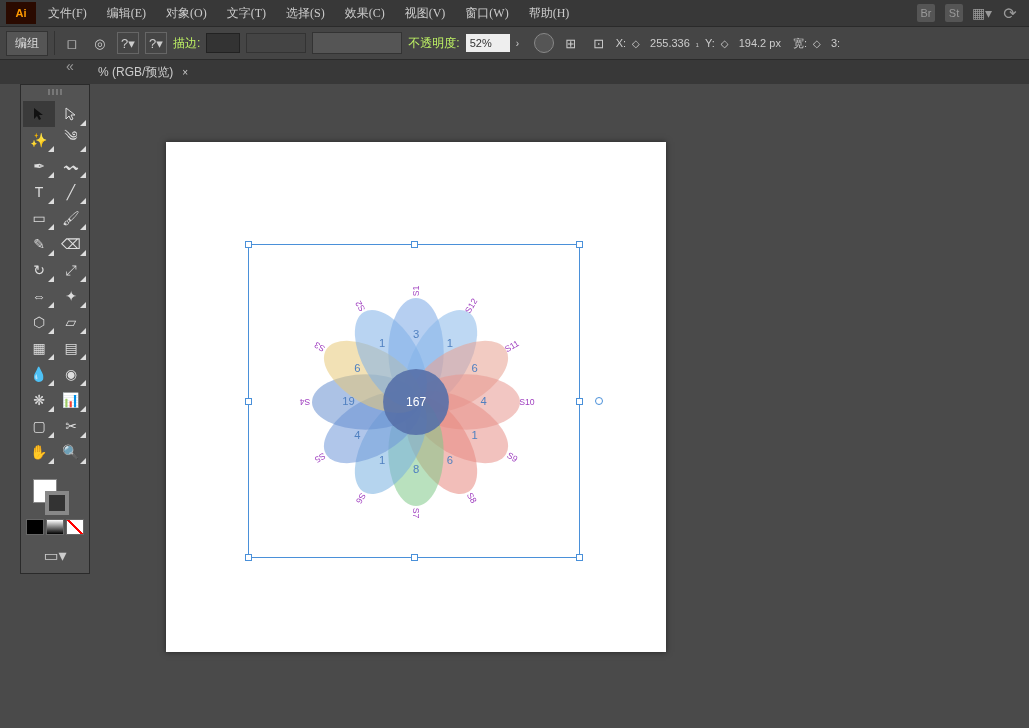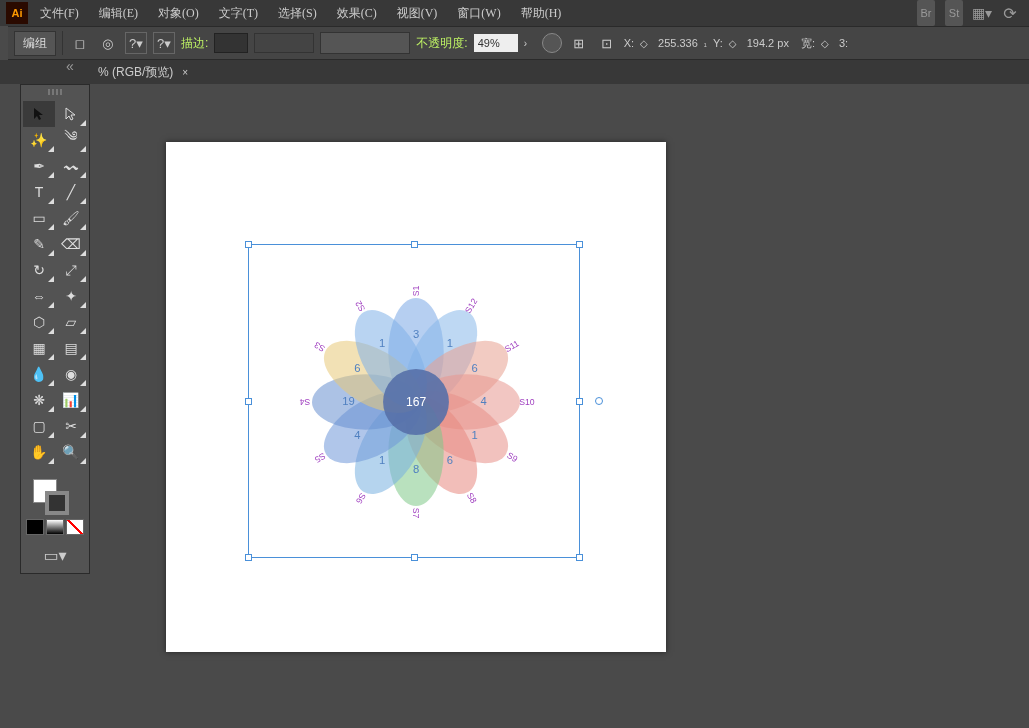--- a/index.html
+++ b/index.html
@@ -1,26 +1,26 @@
 <!DOCTYPE html>
 <html><head>
 <meta charset="utf-8">
 <style>
 * { margin: 0; padding: 0; box-sizing: border-box; font-family: "Microsoft YaHei", Arial, sans-serif; }
 body { width: 1029px; height: 728px; background: #4a4a4a; overflow: hidden; position: relative; }
 
 
 .menubar { height: 26px; background: #383838; display: flex; align-items: center; padding-left: 6px; gap: 4px; }
-.app-logo { width: 22px; height: 22px; background: #2a0a00; color: #ff9a00; font-size: 11px; font-weight: bold; display: flex; align-items: center; justify-content: center; border-radius: 0; }
+.app-logo { width: 30px; height: 22px; background: #2a0a00; color: #ff9a00; font-size: 11px; font-weight: bold; display: flex; align-items: center; justify-content: center; border-radius: 0; }
 .menubar .menu-item { color: #ccc; font-size: 12px; padding: 4px 8px; cursor: pointer; font-family: Liberation Serif, serif; }
 .menubar .right-icons { margin-left: auto; display: flex; gap: 10px; padding-right: 10px; align-items: center; }
-.menubar .ri { width: 18px; height: 26px; display: flex; align-items: center; justify-content: center; color: #999; font-size: 11px; background: #555; border-radius: 2px; }
-
-
-.controlbar { height: 34px; background: #454545; border-top: 1px solid #2a2a2a; border-bottom: 1px solid #2a2a2a; display: flex; align-items: center; padding: 0 6px; gap: 6px; margin-left: 8px; }
+.menubar .ri { width: 18px; height: 18px; display: flex; align-items: center; justify-content: center; color: #999; font-size: 11px; background: #555; border-radius: 2px; }
+
+
+.controlbar { height: 34px; background: #454545; border-top: 1px solid #2a2a2a; border-bottom: 1px solid #2a2a2a; display: flex; align-items: center; padding: 0 6px; gap: 6px; }
 .controlbar .btn { padding: 3px 8px; background: #555; color: #ddd; font-size: 12px; border: 1px solid #333; }
 .controlbar .sep { width: 1px; height: 24px; background: #333; }
 .controlbar .icon-btn { width: 22px; height: 22px; display: flex; align-items: center; justify-content: center; color: #ccc; font-size: 13px; }
 .controlbar .label { color: #bef264; font-size: 12px; }
 .controlbar .num-input { width: 40px; height: 20px; background: #333; color: #ccc; font-size: 11px; padding: 0 4px; border: 1px solid #222; }
 .controlbar .swatch { width: 50px; height: 22px; background: #555; border: 1px solid #333; }
 .controlbar .dropdown { width: 60px; height: 20px; background: #444; border: 1px solid #333; }
 .controlbar .opacity-box { width: 44px; height: 18px; background: #eee; color: #333; font-size: 11px; padding: 0 4px; display: flex; align-items: center; }
 .controlbar .coord { color: #ccc; font-size: 11px; }
 .controlbar .chevron { width: 12px; color: #ccc; font-size: 10px; }
@@ -98,21 +98,21 @@
   <div class="sep"></div>
   <div class="icon-btn">◻</div>
   <div class="icon-btn">◎</div>
   <div class="icon-btn" style="border:1px solid #666;">?▾</div>
   <div class="icon-btn" style="border:1px solid #666;">?▾</div>
   <span class="label">描边:</span>
   <input class="num-input" style="width: 34px;">
   <div class="dropdown"></div>
   <div class="swatch" style="width:90px;"></div>
   <span class="label">不透明度:</span>
-  <div class="opacity-box">49%</div>
+  <div class="opacity-box">52%</div>
   <span class="chevron">›</span>
   <div class="globe"></div>
   <div class="icon-btn">⊞</div>
   <div class="icon-btn">⊡</div>
   <span class="coord">X:</span>
   <span class="chevron">◇</span>
   <span class="coord">255.336</span>
   <span class="coord" style="font-size:9px;">₁</span>
   <span class="coord">Y:</span>
   <span class="chevron">◇</span>

